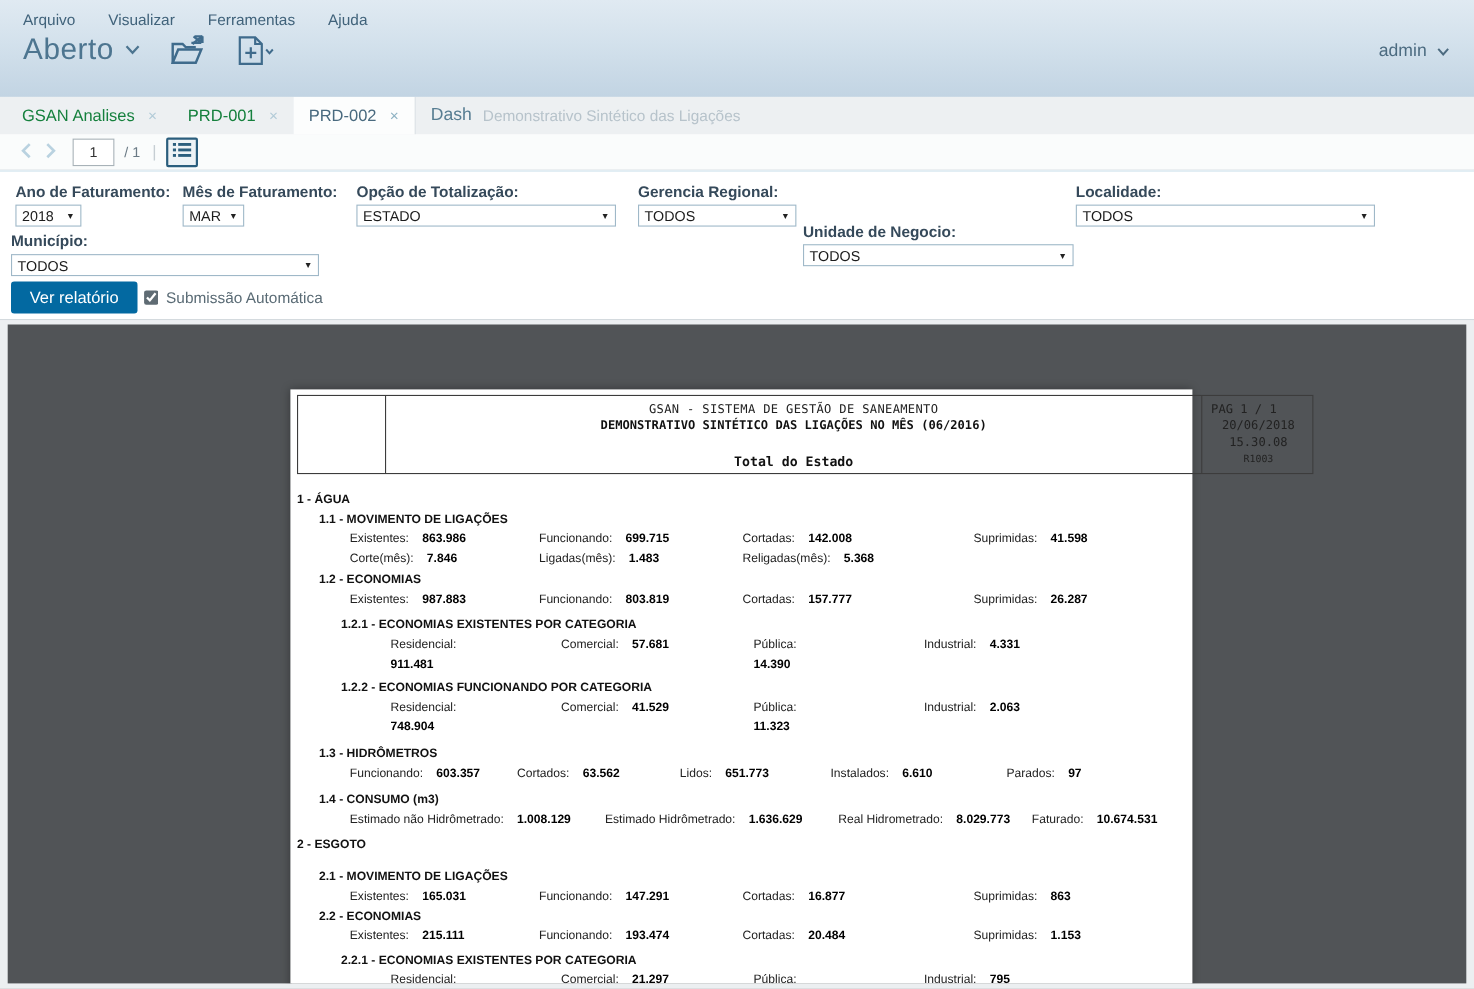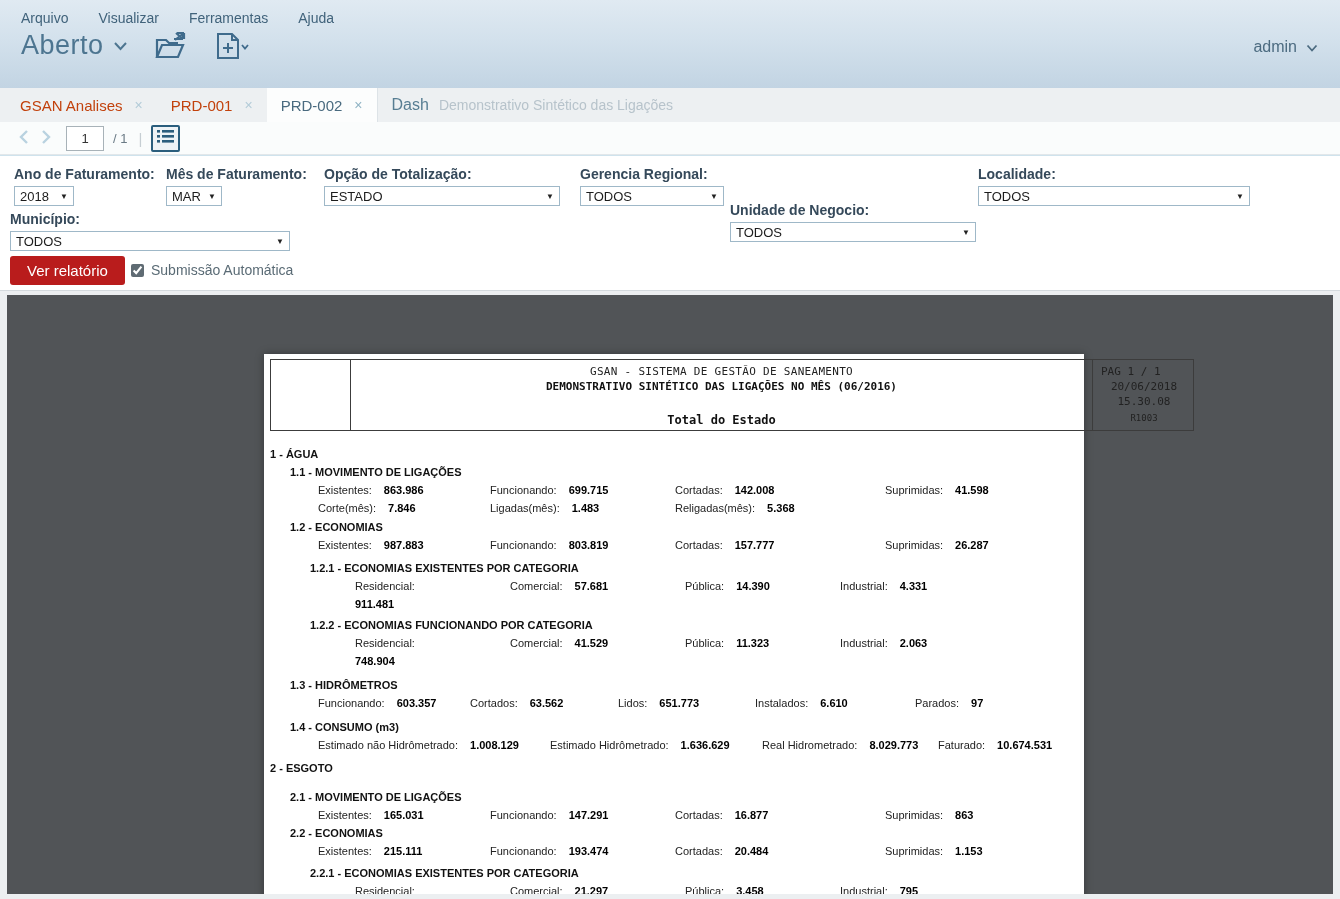--- a/index.html
+++ b/index.html
@@ -11,21 +11,21 @@
   .menubar { display:flex; gap:30px; padding:10px 0 0 21px; }
   .menu-item { font-size:14px; color:#41637b; cursor:pointer; }
   .open-row { position:absolute; left:21px; top:30px; display:flex; align-items:center; }
   .open-label { font-size:27px; color:#4d7590; font-weight:400; letter-spacing:.5px; }
   .caret { display:inline-block; margin-left:9px; }
   .hdr-icon { margin-left:26px; cursor:pointer; display:inline-flex; align-items:center; }
   .user-menu { position:absolute; right:22px; top:38px; font-size:16px; color:#4c6b80; display:flex; align-items:flex-start; cursor:pointer; }
 
   
   .tabbar { height:34px; background:#edf0f2; display:flex; align-items:stretch; padding-left:6px; }
-  .tab { display:flex; align-items:center; padding:0 14px; font-size:15px; color:#c2410c; cursor:pointer; }
+  .tab { display:flex; align-items:center; padding:0 14px; font-size:15px; color:#15803d; cursor:pointer; }
   .tab .close-x { margin-left:12px; color:#b3cbd8; font-size:14px; cursor:pointer; }
   .tab .close-x::before { content:"×"; }
   .tab.active { background:#fcfdfd; color:#496a7f; }
   .tab.active .close-x { color:#8fb3c4; }
   .tab-dash { border-left:1px solid #dde3e7; color:#577d92; font-size:16px; }
   .tab-dash .subtitle { margin-left:10px; font-size:14px; color:#b7c3cb; }
 
   
   .pager { height:33px; background:#fafcfc; border-bottom:1px solid #e2e7ea; display:flex; align-items:center; padding-left:12px; }
   .nav-btn { background:none; border:none; padding:0 5px; cursor:pointer; display:inline-flex; align-items:center; }
@@ -40,21 +40,21 @@
   .flabel { font-size:14px; font-weight:700; color:#35495a; display:block; }
   .fselect { margin-top:4px; height:20px; border:1px solid #9fb8c8; background:#fff; display:flex; align-items:center; justify-content:space-between; padding:0 5px; font-size:13px; color:#1c1c1c; cursor:pointer; }
   .fselect .dd { font-size:8px; color:#222; margin-left:6px; }
   .fg-0 { left:14px;  top:10px; }  .fg-0 .fselect { width:60px; }
   .fg-1 { left:166px; top:10px; }  .fg-1 .fselect { width:56px; }
   .fg-2 { left:324px; top:10px; }  .fg-2 .fselect { width:236px; }
   .fg-3 { left:580px; top:10px; }  .fg-3 .fselect { width:144px; }
   .fg-4 { left:730px; top:10px;margin-top:36px; }  .fg-4 .fselect { width:246px; }
   .fg-5 { left:978px; top:10px; }  .fg-5 .fselect { width:272px; }
   .fg-6 { left:10px;  top:55px; }  .fg-6 .fselect { width:280px; }
-  .submit-btn { position:absolute; left:10px; top:100px; height:29px; padding:0 17px; background:#b91c1c; border:none; border-radius:3px; color:#fff; font-size:15px; font-family:"Liberation Sans",sans-serif; cursor:pointer; }
+  .submit-btn { position:absolute; left:10px; top:100px; height:29px; padding:0 17px; background:#0369a1; border:none; border-radius:3px; color:#fff; font-size:15px; font-family:"Liberation Sans",sans-serif; cursor:pointer; }
   .auto-submit { position:absolute; left:131px; top:106px; display:flex; align-items:center; gap:7px; font-size:14px; color:#5a6b75; }
   .auto-submit input { width:13px; height:13px; accent-color:#5f6b73; }
 
   
   .viewer { position:relative; margin:4px 7px 0 7px; height:599px; background:#515457; overflow:hidden; }
   .report-page { position:absolute; left:257px; top:59px; width:820px; height:560px; background:#fff; box-shadow:0 0 8px rgba(0,0,0,.35); font-family:"Liberation Sans",sans-serif; color:#111; }
   .rep-header { position:absolute; left:6px; top:5px; width:924px; height:72px; display:flex; border:1px solid #3c3c3c; font-family:"DejaVu Sans Mono",monospace; }
   .rep-logo-cell { width:80px; border-right:1px solid #3c3c3c; }
   .rep-title-cell { flex:1; border-right:1px solid #3c3c3c; display:flex; flex-direction:column; align-items:center; padding-top:5px; font-size:11px; }
   .rep-org { letter-spacing:.3px; color:#222; }
@@ -67,21 +67,21 @@
   .rhead.h1 { padding-left:6px; }
   .rhead.h2 { padding-left:26px; }
   .rhead.h3 { padding-left:46px; }
   .rrow { display:flex; }
   .rrow .cell { display:flex; }
   .rrow .lbl { color:#222; margin-right:12px; white-space:nowrap; }
   .rrow .val { font-weight:700; color:#000; white-space:nowrap; }
   .v-a   { padding-left:54px; }
   .v-a   .cell:nth-child(1){ width:172px; } .v-a .cell:nth-child(2){ width:185px; } .v-a .cell:nth-child(3){ width:210px; }
   .v-cat { padding-left:91px; }
-  .v-cat .cell:nth-child(1){ width:155px;flex-direction:column; } .v-cat .cell:nth-child(2){ width:175px; } .v-cat .cell:nth-child(3){ width:155px; }
+  .v-cat .cell:nth-child(1){ width:155px;flex-direction:column; } .v-cat .cell:nth-child(2){ width:175px; } .v-cat .cell:nth-child(3){ width:155px;flex-direction:column; }
   .v-hid { padding-left:54px; }
   .v-hid .cell:nth-child(1){ width:152px; } .v-hid .cell:nth-child(2){ width:148px; } .v-hid .cell:nth-child(3){ width:137px; } .v-hid .cell:nth-child(4){ width:160px; }
   .v-con { padding-left:54px; }
   .v-con .cell:nth-child(1){ width:232px; } .v-con .cell:nth-child(2){ width:212px; } .v-con .cell:nth-child(3){ width:176px; }
 </style>
 </head>
 <body>
 
 <div class="app-header">
   <div class="menubar">

